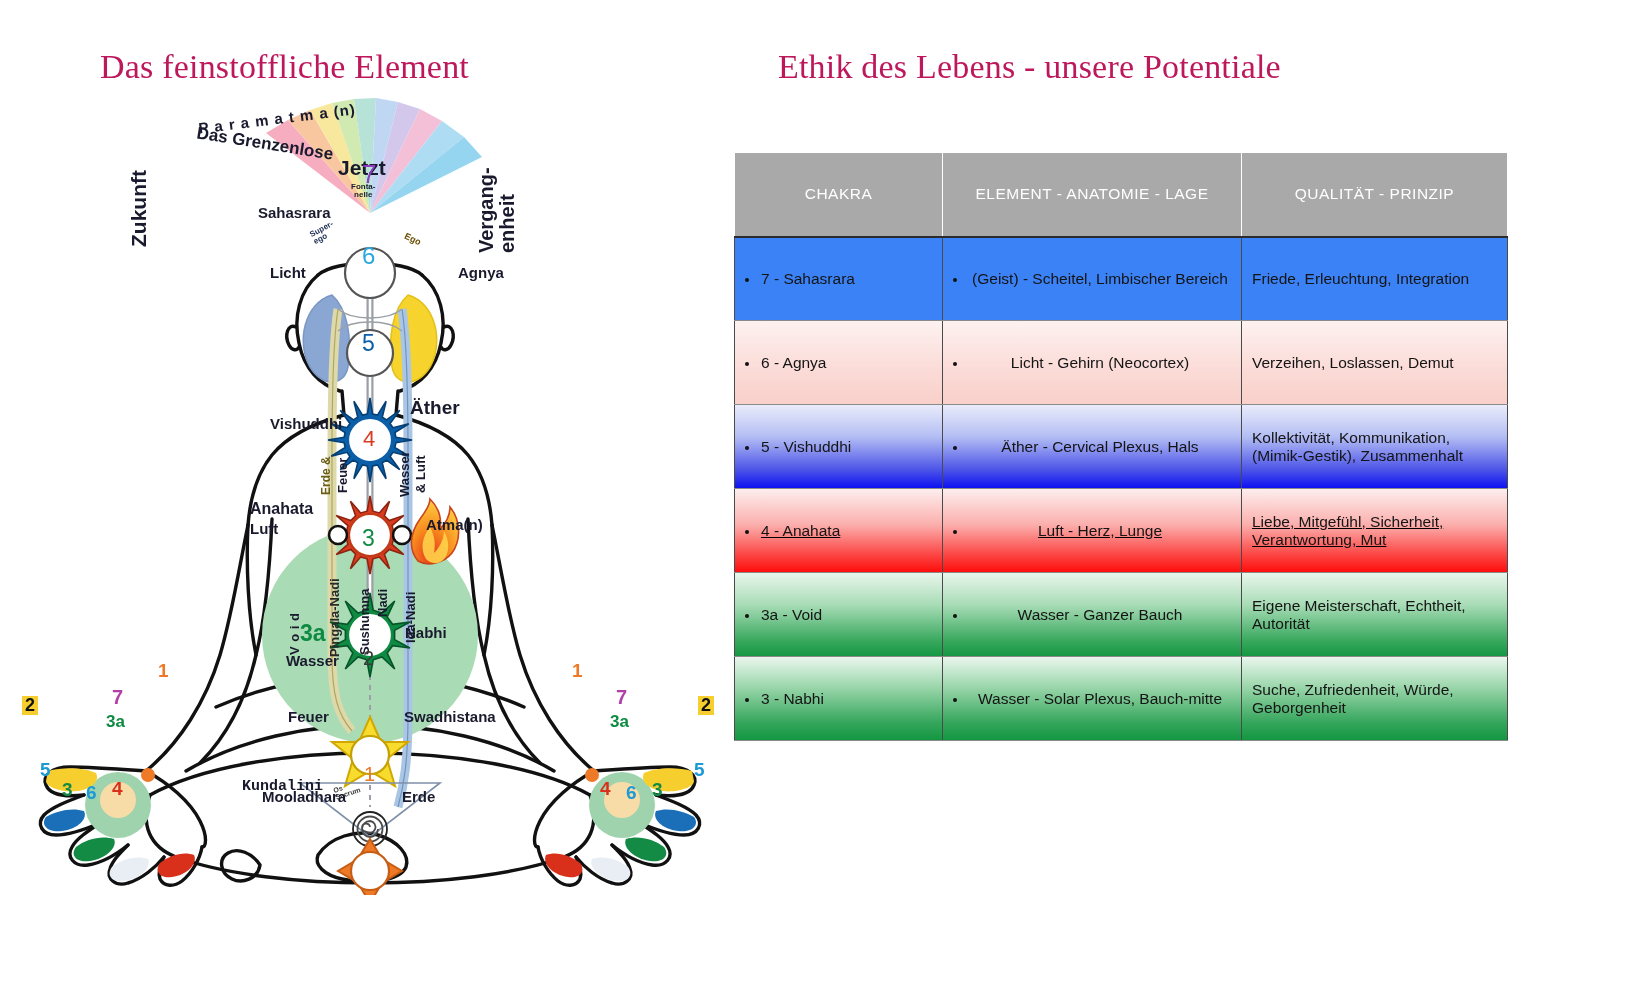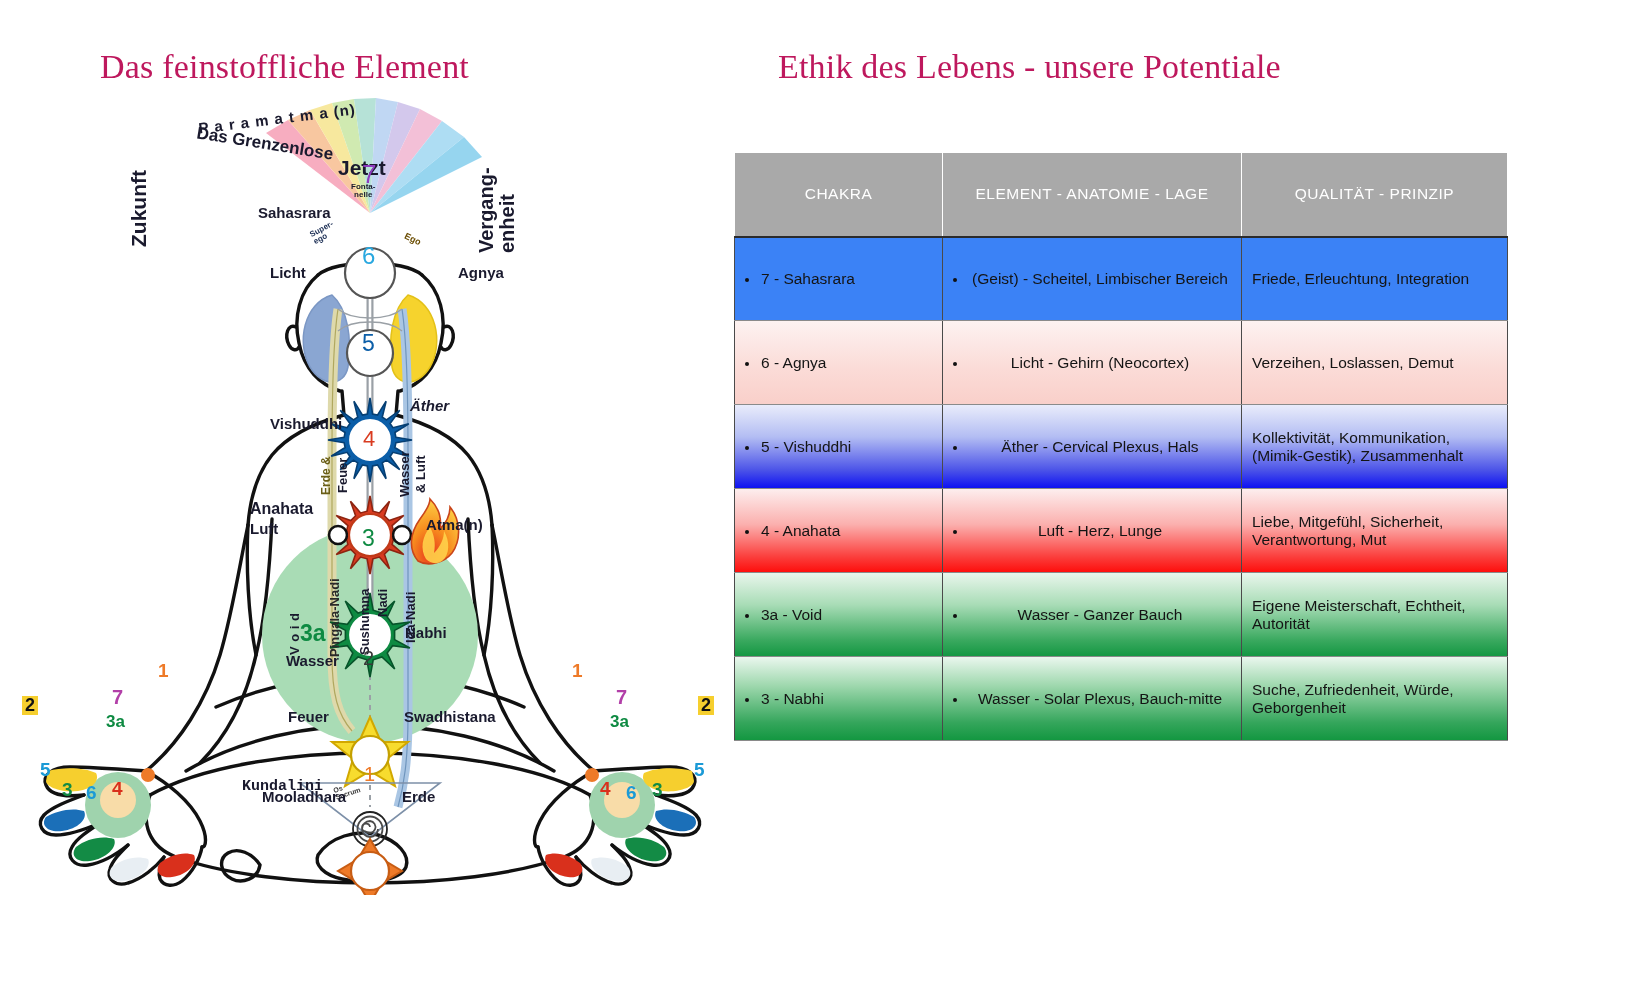--- a/index.html
+++ b/index.html
@@ -89,21 +89,21 @@
     flex: 0 0 auto;
     width: 4px; height: 4px; border-radius: 50%;
     background: #111; margin-top: 8px;
   }
   .bullet-text { flex: 1 1 auto; }
 
   
   .r7  { background: #3b82f6; }
   .r6  { background: linear-gradient(to bottom, #fdf2f1 0%, #fbdcd8 55%, #f9cfc9 100%); }
   .r5  { background: linear-gradient(to bottom, #e9ecfb 0%, #b3bdf3 38%, #4a52e8 78%, #0a0ef2 100%); }
-  .r4  { background: linear-gradient(to bottom, #fdeeee 0%, #fbb0ae 42%, #fb3b39 82%, #fe0b09 100%); }
+  .r4  { background: linear-gradient(to bottom, #fdeeee 0%, #fbb0ae 42%, #fb3b39 82%, #fe0b09 100%); text-decoration: underline; }
   .r3a { background: linear-gradient(to bottom, #e9f6ec 0%, #a8dcb6 38%, #3aa95f 80%, #129641 100%); }
   .r3  { background: linear-gradient(to bottom, #eaf7ee 0%, #9fd8ae 34%, #35a65c 78%, #11963f 100%); }
   .r2  { background: linear-gradient(to bottom, #fdfbe3 0%, #fcf6a8 38%, #fcf250 74%, #fbf200 100%); }
   .r1  { background: linear-gradient(to bottom, #fdf0e8 0%, #fbc6a9 40%, #f99b72 78%, #f7764a 100%); }
 </style>
 </head>
 <body>
 
 <div class="title" id="title-left">Das feinstoffliche Element</div>
 <div class="title" id="title-right">Ethik des Lebens - unsere Potentiale</div>
@@ -294,21 +294,21 @@
 enheit</span></div>
 
   <div class="dlabel" style="left:258px; top:110px; font-size:15px;">Sahasrara</div>
   <div class="dlabel" style="left:270px; top:170px; font-size:15px;">Licht</div>
   <div class="dlabel" style="left:422px; top:170px; font-size:15px;margin-left:36px;">Agnya</div>
   <div class="dlabel" style="left:311px; top:130px; font-size:8px; color:#1c2f55; white-space:pre-line; transform:rotate(-28deg); line-height:1.0;"><span>Super-
 ego</span></div>
   <div class="dlabel" style="left:404px; top:140px; font-size:9px; color:#6a4c00; transform:rotate(26deg);"><span>Ego</span></div>
 
   <div class="dlabel" style="left:270px; top:321px; font-size:15px;">Vishuddhi</div>
-  <div class="dlabel" style="left:410px; top:303px; font-size:15px;font-style:italic;">Äther</div>
+  <div class="dlabel" style="left:410px; top:303px; font-size:19px;">Äther</div>
 
   <div class="dlabel vert-up" style="left:320px; top:400px; font-size:12px; color:#6a5e16;">Erde &amp;</div>
   <div class="dlabel vert-up" style="left:336px; top:398px; font-size:13px;">Feuer</div>
   <div class="dlabel vert-up" style="left:398px; top:402px; font-size:13px;">Wasser</div>
   <div class="dlabel vert-up" style="left:414px; top:398px; font-size:13px;">&amp; Luft</div>
 
   <div class="dlabel" style="left:250px; top:406px; font-size:16px;">Anahata</div>
   <div class="dlabel" style="left:250px; top:426px; font-size:15px;">Luft</div>
   <div class="dlabel" style="left:426px; top:422px; font-size:15px;">Atma(n)</div>
 

